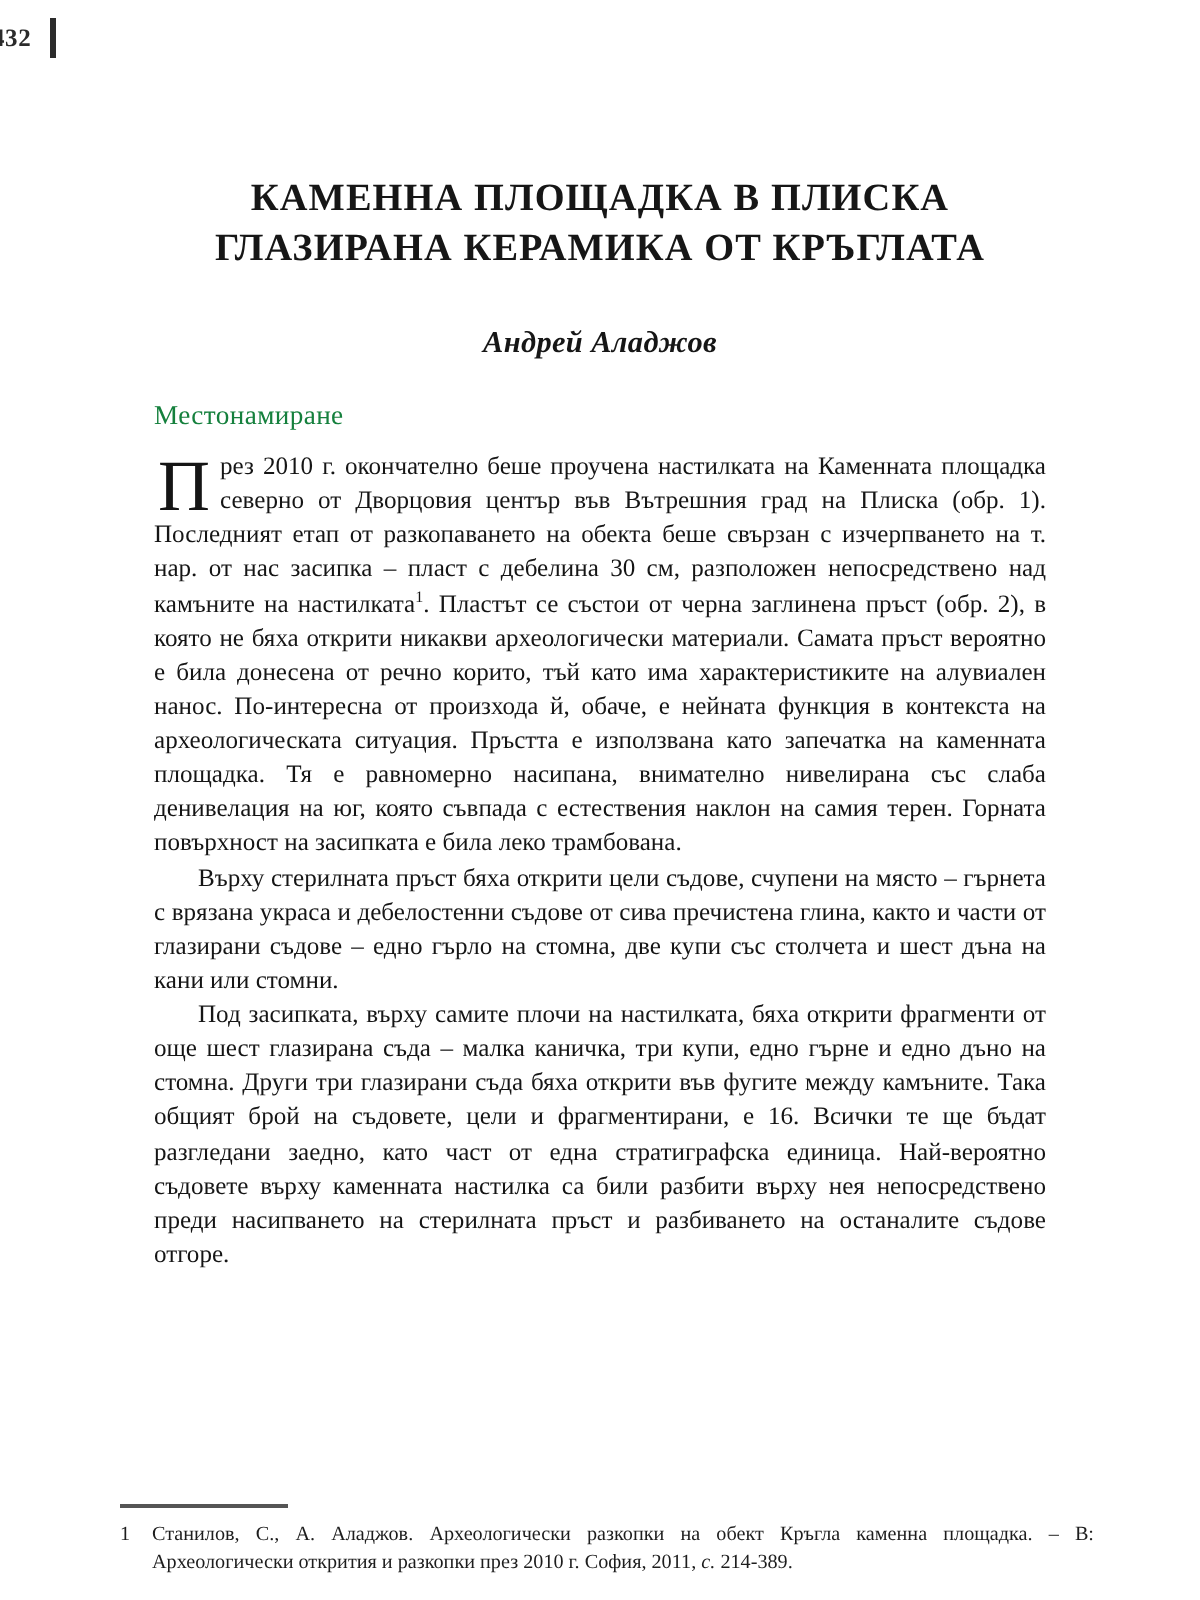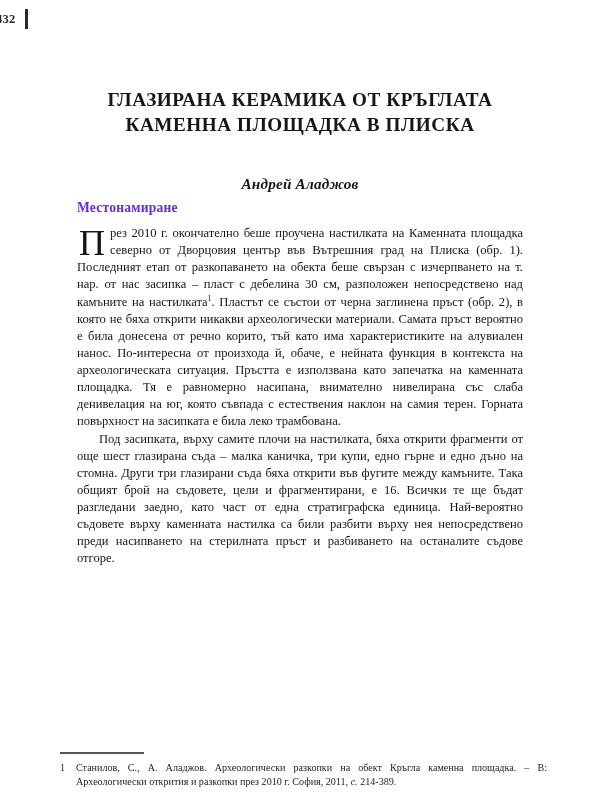--- a/index.html
+++ b/index.html
@@ -61,42 +61,42 @@
     font-size: 19.2px;
     font-weight: 700;
     letter-spacing: .55px;
     line-height: 1.30;
     color: #161616;
     margin: 0;
   }
   .article-title .tline { display: block; }
 
   .author {
-    margin-top: 37px;
+    margin-top: 25px;
     font-size: 15.2px;
     font-weight: 700;
     font-style: italic;
     letter-spacing: .2px;
     color: #161616;
   }
 
   
   .column {
     position: absolute;
     top: 200px;
     left: 77px;
     width: 446px;
   }
 
   .section-heading {
     font-size: 13.6px;
-    font-weight: 700;
+    font-weight: 400;
     letter-spacing: .2px;
     margin: 0 0 9px 0;
-    color: #6d28d9;
+    color: #15803d;
   }
 
   p.body {
     margin: 0;
     font-size: 12.55px;
     line-height: 1.365;
     text-align: justify;
     text-justify: inter-word;
     hyphens: manual;
     color: #151515;
@@ -158,34 +158,35 @@
 
 <div class="page">
 
   <div class="folio-block">
     <span class="folio-num">432</span>
     <span class="folio-rule"></span>
   </div>
 
   <div class="title-block">
     <h1 class="article-title">
+      <span class="tline">КАМЕННА ПЛОЩАДКА В ПЛИСКА</span>
       <span class="tline">ГЛАЗИРАНА КЕРАМИКА ОТ КРЪГЛАТА</span>
-      <span class="tline">КАМЕННА ПЛОЩАДКА В ПЛИСКА</span>
     </h1>
     <div class="author">Андрей Аладжов</div>
   </div>
 
   <div class="column">
 
     <h2 class="section-heading">Местонамиране</h2>
 
     <p class="body dropcap-para">
       <span class="dropcap">П</span><span>рез 2010 г. окончателно беше проучена настилката на Каменната площадка северно от Дворцовия център във Вътрешния град на Плиска (обр. 1). Последният етап от разкопаването на обекта беше свързан с изчерпването на т. нар. от нас засипка – пласт с дебелина 30 см, разположен непосредствено над камъните на настилката</span><sup class="fn">1</sup><span>. Пластът се състои от черна заглинена пръст (обр. 2), в която не бяха открити никакви археологически материали. Самата пръст вероятно е била донесена от речно корито, тъй като има характеристиките на алувиален нанос. По-интересна от произхода й, обаче, е нейната функция в контекста на археологическата ситуация. Пръстта е използвана като запечатка на каменната площадка. Тя е равномерно насипана, внимателно нивелирана със слаба денивелация на юг, която съвпада с естествения наклон на самия терен. Горната повърхност на засипката е била леко трамбована.</span>
     </p>
 
+    <p class="body indent">Върху стерилната пръст бяха открити цели съдове, счупени на място – гърнета с врязана украса и дебелостенни съдове от сива пречистена глина, както и части от глазирани съдове – едно гърло на стомна, две купи със столчета и шест дъна на кани или стомни.</p>
 
     <p class="body indent">Под засипката, върху самите плочи на настилката, бяха открити фрагменти от още шест глазирана съда – малка каничка, три купи, едно гърне и едно дъно на стомна. Други три глазирани съда бяха открити във фугите между камъните. Така общият брой на съдовете, цели и фрагментирани, е 16. Всички те ще бъдат разгледани заедно, като част от една стратиграфска единица. Най-вероятно съдовете върху каменната настилка са били разбити върху нея непосредствено преди насипването на стерилната пръст и разбиването на останалите съдове отгоре.</p>
 
   </div>
 
   <div class="footnote-area">
     <div class="footnote-rule"></div>
     <div class="footnote">
       <span class="fn-marker">1</span>
       <span class="fn-text"><b>Станилов, С., А. Аладжов.</b> <span>Археологически разкопки на обект Кръгла каменна площадка. – В: Археологически открития и разкопки през 2010 г. София, 2011,</span> <i>с.</i> <span>214-389.</span></span>

